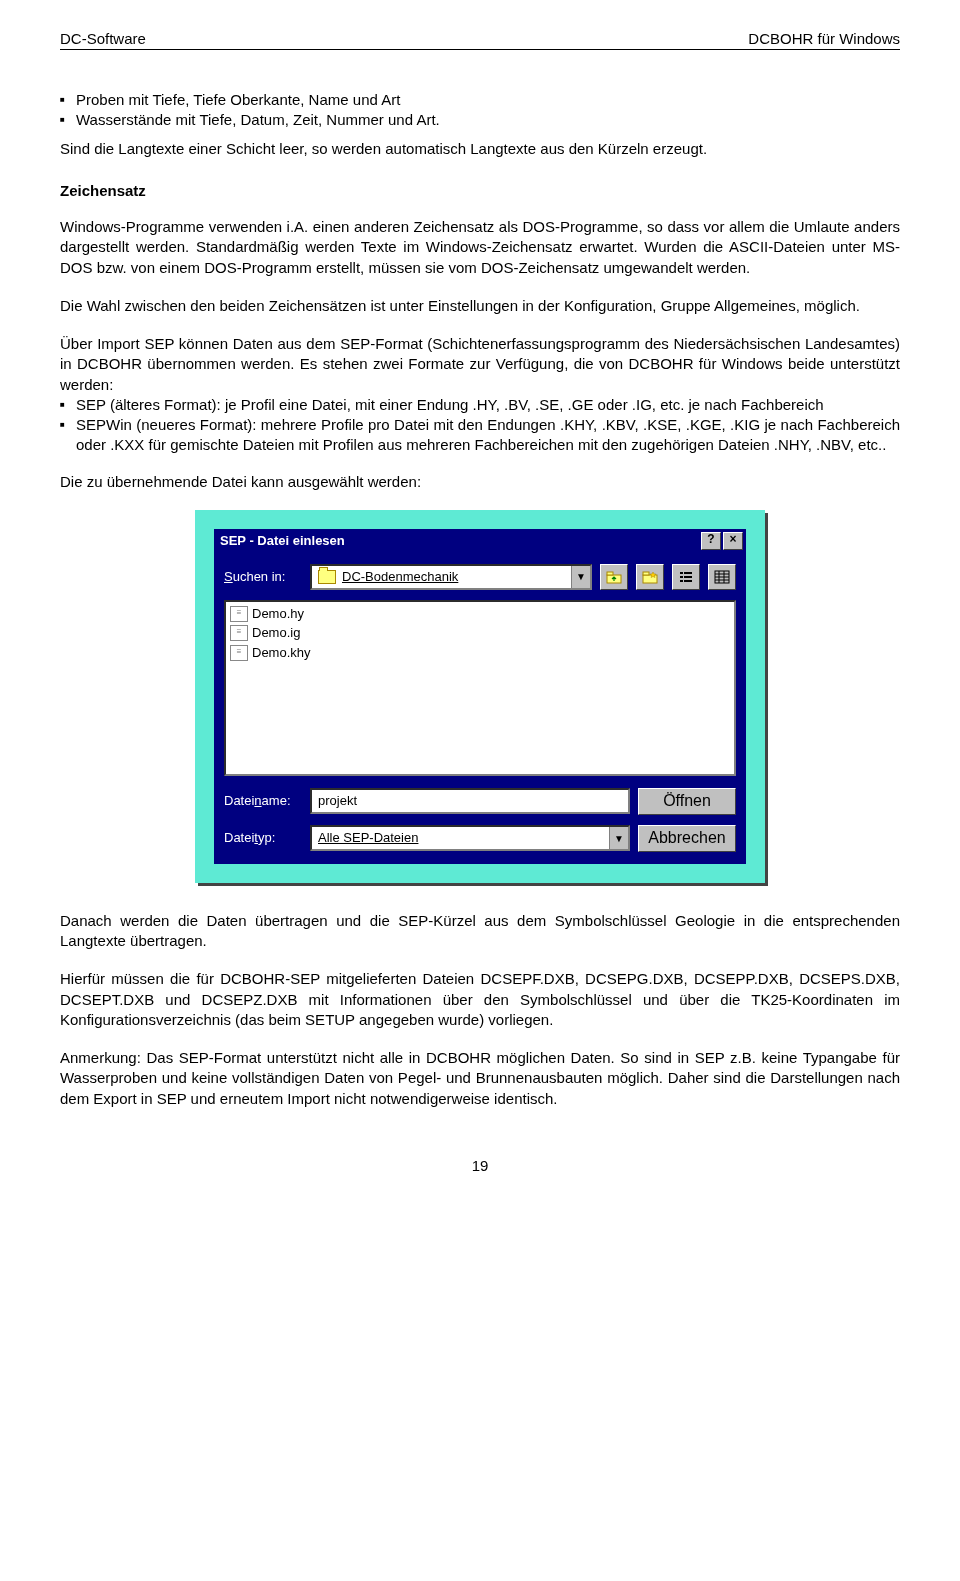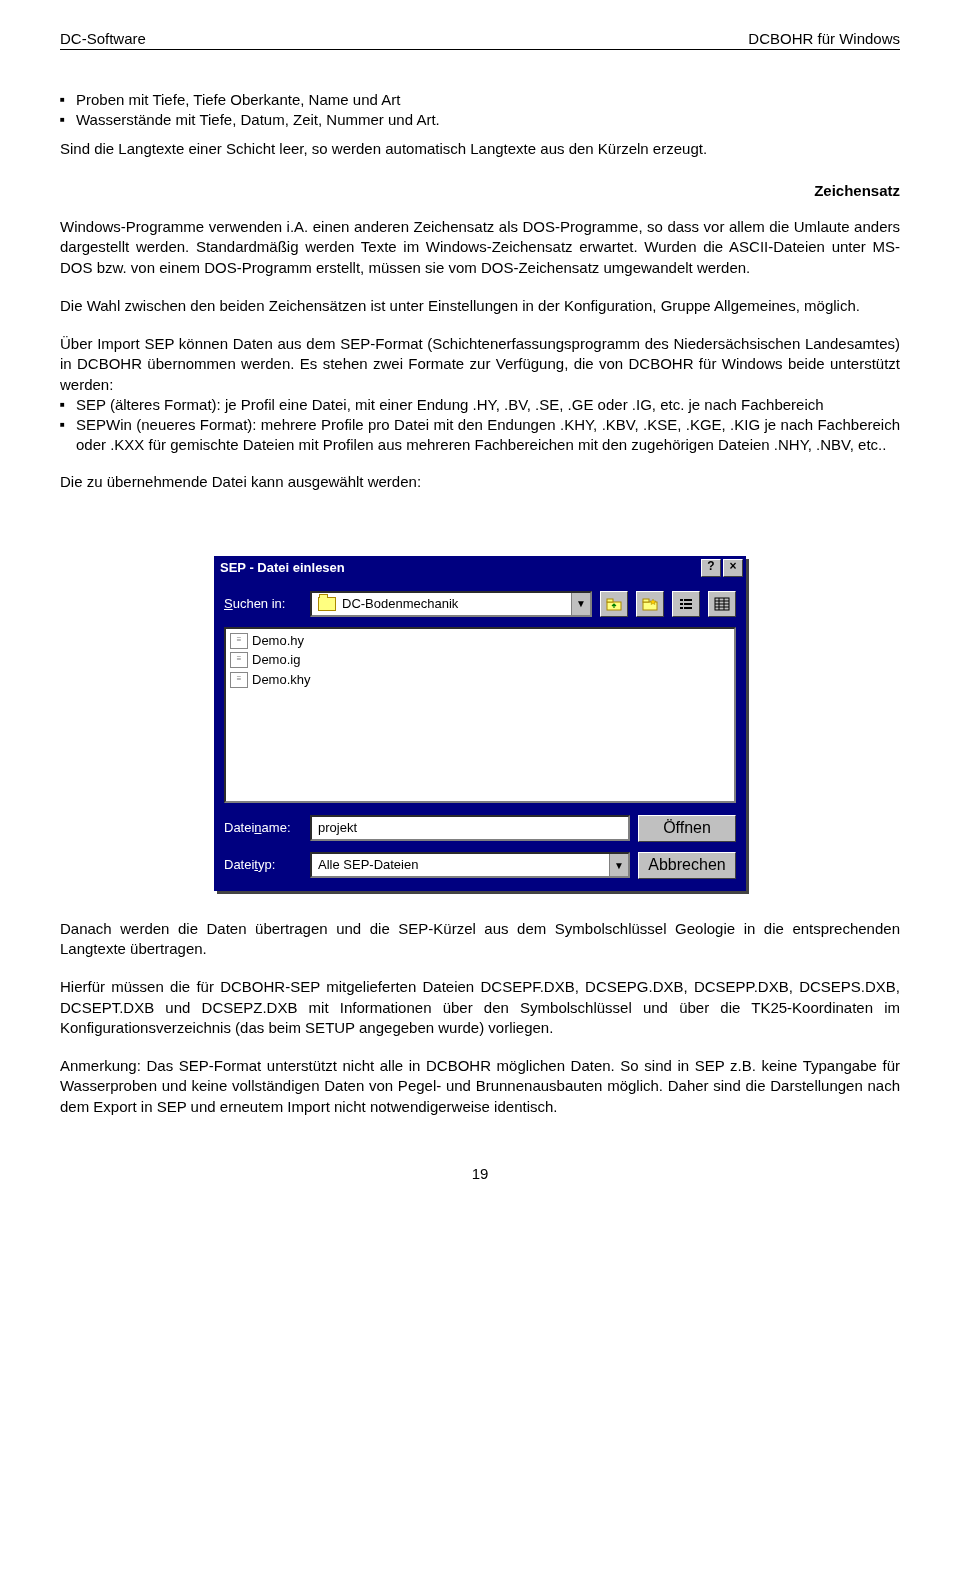--- a/index.html
+++ b/index.html
@@ -43,44 +43,42 @@
     content: "■";
     position: absolute;
     left: 0;
     top: 5px;
     font-size: 8px;
   }
   .section-title {
     font-weight: bold;
     margin-top: 22px;
     margin-bottom: 16px;
-    text-align: right;
   }
   h2.big-heading {
     font-size: 30px;
     font-weight: bold;
     margin: 40px 0 24px 0;
   }
   .page-num {
     text-align: center;
     font-size: 15px;
     margin-top: 48px;
   }
 
   
   .dlg-wrap {
     display: flex;
     justify-content: center;
     margin: 12px 0 28px 0;
   }
   .dlg-outer {
-    background: #0ea5e9;
-    padding: 0;
+    background: #5eead4;
+    padding: 19px;
     box-shadow: 3px 3px 0 #444;
-    margin-top: 46px;
   }
   .dlg {
     width: 532px;
     font-family: "MS Sans Serif", "Tahoma", Arial, sans-serif;
     font-size: 13px;
     color: #fff;
   }
   .titlebar {
     background: #000080;
     color: #fff;
@@ -122,21 +120,21 @@
   .lbl u { text-decoration: underline; }
   .combo, .textbox {
     background: #fff;
     border: 2px inset #808080;
     height: 22px;
     display: flex;
     align-items: center;
     color: #000;
     font-size: 13px;
   }
-  .combo .inner { flex: 1; padding: 0 6px; display: flex; align-items: center; gap: 6px; }
+  .combo .inner { flex: 1; padding: 0 6px; display: flex; align-items: center; gap: 6px; text-decoration: underline; }
   .combo .dd {
     width: 18px;
     height: 100%;
     background: #c0c0c0;
     border-left: 1px solid #808080;
     display:flex;align-items:center;justify-content:center;
     color:#000;font-size:10px;
   }
   .textbox { padding: 0 6px; }
   .icon-btn {

